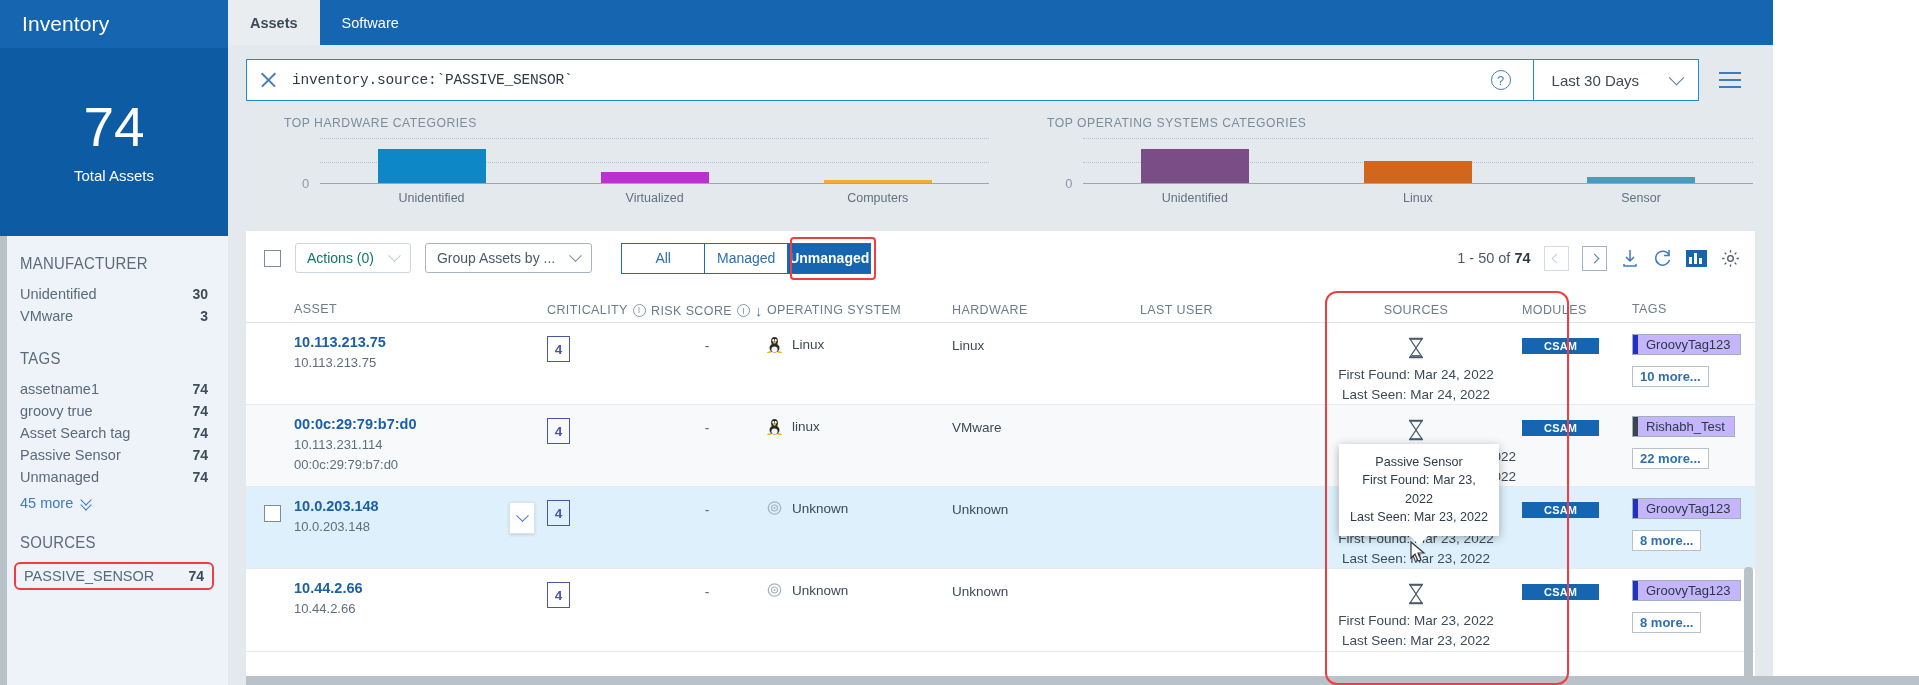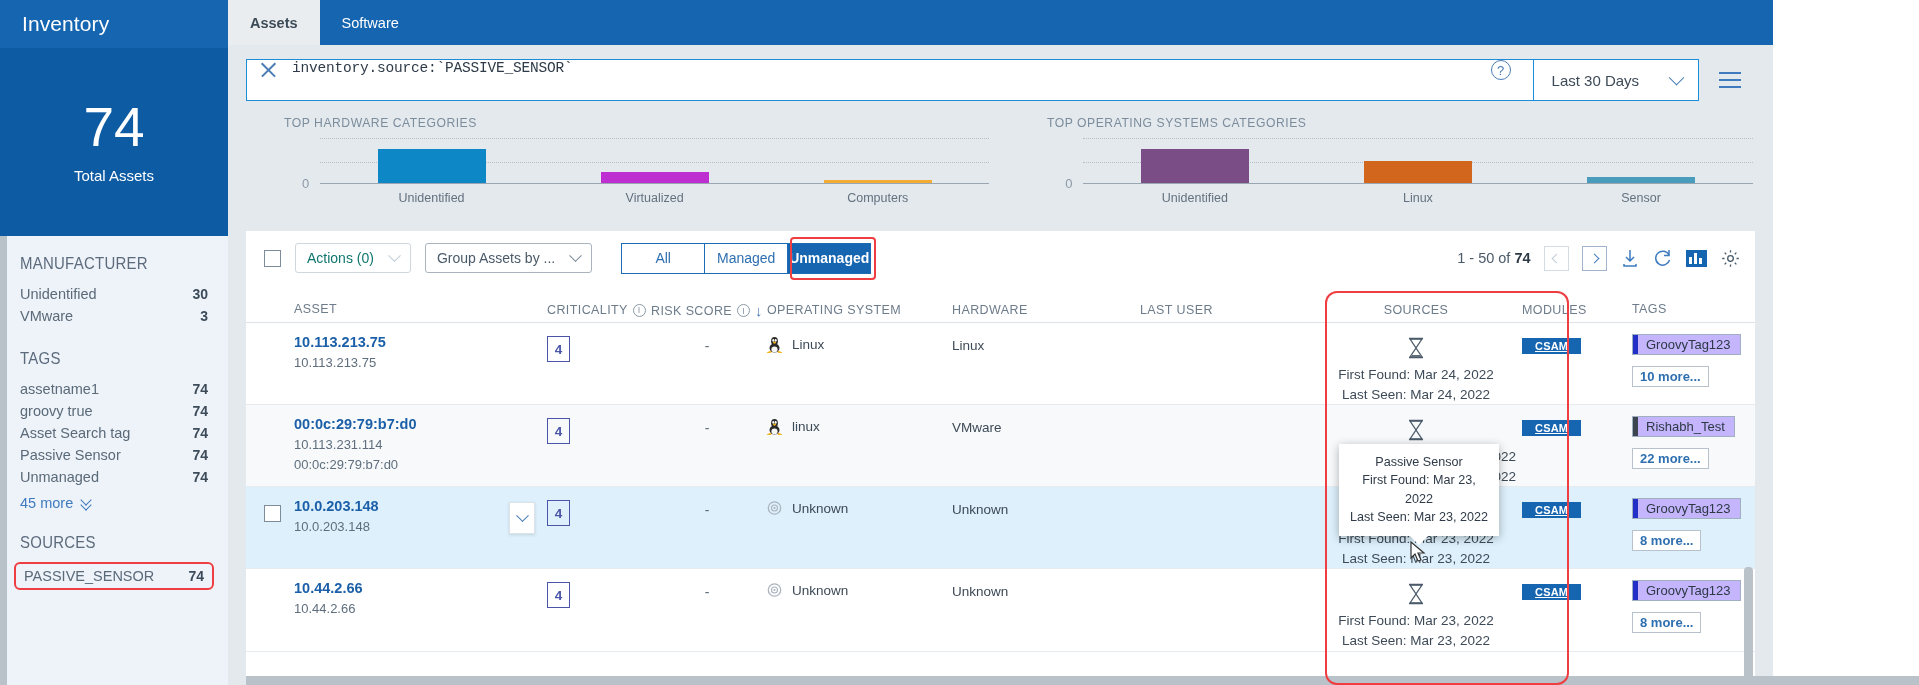--- a/index.html
+++ b/index.html
@@ -36,21 +36,21 @@
   
   .main { flex: 1; height: 685px; display: flex; flex-direction: column; position: relative; background: #e4e9ed;}
 
   .tabbar { height: 45px; background: #1565b0; display: flex; align-items: flex-end; padding-left: 0px; position: relative; }
   .tab { height: 45px; display: flex; align-items: center; padding: 0 22px; font-size: 14.5px;
       color: #ffffff; cursor: pointer; font-weight: 400; }
   .tab.active { background: #e9edf0; color: #3d4a57; font-weight: 700; }
 
   .searchwrap { background: #e4e9ed; padding: 14px 20px 10px 18px; display: flex; align-items: center; gap: 0; }
   .searchbox { flex: 1; height: 42px; background: #fff; border: 1px solid #1b8ddb; border-right: none;
-      display: flex; align-items: flex-start; padding: 0 12px; gap: 14px; }
+      display: flex; align-items: center; padding: 0 12px; gap: 14px; }
   .searchbox input { border: none; outline: none; flex: 1; font-family: "Liberation Mono","DejaVu Sans Mono", monospace;
       font-size: 14.5px; color: #2f3b48; letter-spacing: -.2px; }
   .xicon { width: 19px; height: 19px; position: relative; flex: 0 0 19px; cursor: pointer; }
   .xicon::before, .xicon::after { content:''; position:absolute; top:8.5px; left:0; width:19px; height:1.6px; background:#4a7db5; }
   .xicon::before { transform: rotate(45deg); } .xicon::after { transform: rotate(-45deg); }
   .helpicon { width: 20px; height: 20px; border: 1.4px solid #4a7db5; border-radius: 50%;
       color: #4a7db5; font-size: 13px; display: flex; align-items: center; justify-content: center;
       flex: 0 0 20px; margin-right: 10px; cursor: pointer; }
   .daterange { height: 42px; min-width: 166px; background: #fff; border: 1px solid #1b8ddb;
       display: flex; align-items: center; justify-content: space-between; padding: 0 16px 0 18px;
@@ -118,21 +118,21 @@
   .c-mod { width: 110px; padding-top: 13px; } .c-tags { flex: 1; padding-top: 11px; }
   .assetname { font-size: 14.5px; color: #1b5fa8; font-weight: 700; cursor: pointer; }
   .assetsub { font-size: 13px; color: #5f6e7d; margin-top: 5px; }
   .critbox { width: 23px; height: 26px; border: 1.3px solid #4b55a8; color: #4b55a8; font-size: 13.5px;
       display: flex; align-items: center; justify-content: center; font-weight: 700; }
   .dash { color: #5f6e7d; font-size: 14px; }
   .osrow { display: flex; align-items: center; gap: 10px; font-size: 13.5px; color: #3d4a57; }
   .hwtext { font-size: 13.5px; color: #3d4a57; }
   .srcline { font-size: 13.5px; color: #3d4a57; line-height: 1.45; }
   .modbadge { display: inline-block; background: #1565b0; color: #fff; font-size: 11px; font-weight: 700;
-      padding: 2px 13px; letter-spacing: .2px; text-decoration: underline; }
+      padding: 2px 22px; letter-spacing: .2px; }
   .tagchip { display: inline-flex; align-items: center; border: 1px solid #9fb0c0; background: #c4b5fd;
       height: 21px; font-size: 13px; color: #2c3945; padding: 0 9px 0 0; }
   .tagchip .stripe { width: 5px; height: 100%; margin-right: 8px; }
   .moretag { display: inline-flex; align-items: center; border: 1px solid #b7c2cd; background: #fff;
       height: 21px; font-size: 13px; color: #2e6fb0; padding: 0 7px; margin-top: 8px; cursor: pointer; font-weight: bold; }
   .expbtn { width: 26px; height: 32px; background: #fff; border: 1px solid #dbe2e8; display: flex;
       align-items: center; justify-content: center; box-shadow: 0 1px 3px rgba(0,0,0,.12); cursor: pointer; }
 
   
   .src-highlight { position: absolute; border: 2px solid #ef3e42; border-radius: 12px;

